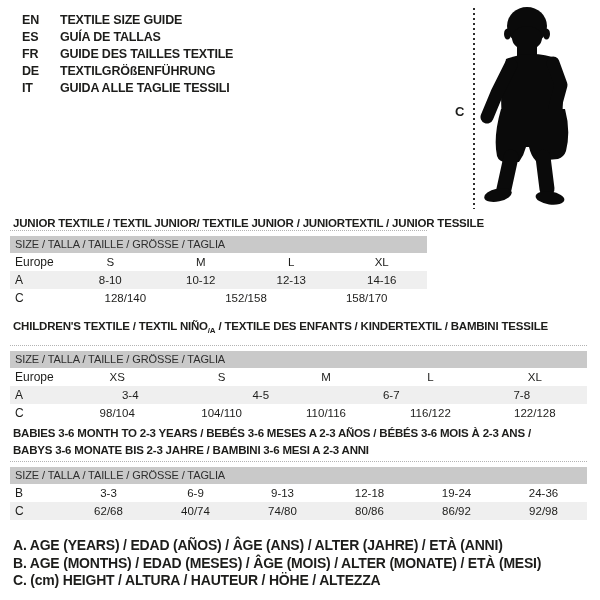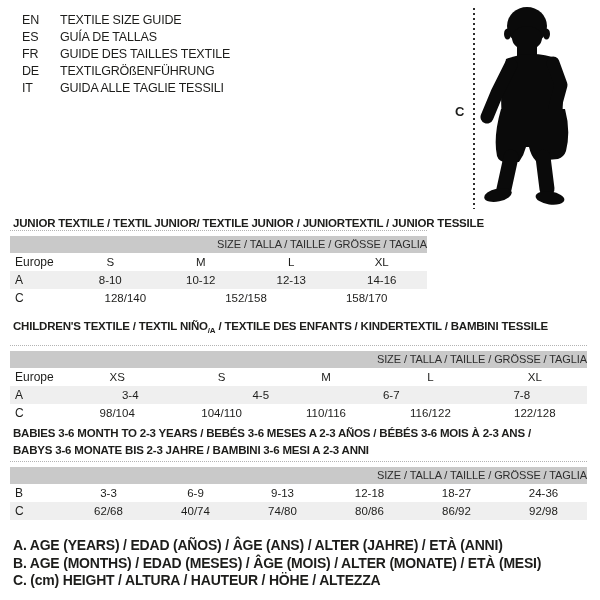--- a/index.html
+++ b/index.html
@@ -7,38 +7,38 @@
     --bar:#c9c9c9;
     --alt:#efefef;
     --rule:#b3b3b3;
   }
   *{box-sizing:border-box;margin:0;padding:0;}
   body{background:#fff;font-family:"Liberation Sans",sans-serif;color:var(--ink);}
   #page{position:relative;width:600px;height:600px;background:#fff;overflow:hidden;}
 
   
   .lang-block{position:absolute;left:22px;top:12px;}
-  .lang-row{display:flex;height:17px;line-height:17px;font-weight:normal;font-size:12.5px;letter-spacing:-0.2px;}
+  .lang-row{display:flex;height:17px;line-height:17px;font-weight:bold;font-size:12.5px;letter-spacing:-0.2px;}
   .lang-code{width:38px;}
 
   
   .fig-c{position:absolute;left:455px;top:104px;font-weight:bold;font-size:13px;}
   .measure-line{position:absolute;left:473px;top:8px;width:2px;height:201px;
     background:repeating-linear-gradient(to bottom,#2e2e2e 0 2px,transparent 2px 5px);}
   .baby-svg{position:absolute;left:470px;top:5px;width:130px;height:210px;}
 
   
   .sec-title{position:absolute;left:13px;font-weight:bold;font-size:11.5px;letter-spacing:-0.2px;line-height:17px;white-space:nowrap;}
   .sec-title sub{font-size:8px;}
 
   
   .size-table{position:absolute;left:10px;border-top:1px dotted var(--rule);padding-top:5px;}
   .t-narrow{width:417px;}
   .t-wide{width:577px;}
-  .tbar{height:17px;line-height:17px;background:var(--bar);padding-left:5px;font-size:11px;color:#2e2e2e;letter-spacing:-0.1px;text-align:right;}
+  .tbar{height:17px;line-height:17px;background:var(--bar);padding-left:5px;font-size:11px;color:#2e2e2e;letter-spacing:-0.1px;}
   .trow{display:flex;height:18px;line-height:18px;font-size:11.5px;}
   .trow:nth-child(even){background:var(--alt);}
   .tlabel{width:55px;padding-left:5px;font-size:12px;}
   .tcells{flex:1;display:flex;}
   .tcell{flex:1;text-align:center;}
 
   
   .footnotes{position:absolute;left:13px;top:537px;}
   .footnote{height:17.5px;line-height:17.5px;font-weight:bold;font-size:14px;letter-spacing:-0.2px;white-space:nowrap;}
 </style>
@@ -166,21 +166,21 @@
   <div class="size-table t-wide" style="top:461px">
     <div class="tbar">SIZE / TALLA / TAILLE / GRÖSSE / TAGLIA</div>
     <div class="trows">
         <div class="trow">
           <span class="tlabel">B</span>
           <div class="tcells">
             <span class="tcell">3-3</span>
             <span class="tcell">6-9</span>
             <span class="tcell">9-13</span>
             <span class="tcell">12-18</span>
-            <span class="tcell">18-27</span>
+            <span class="tcell">19-24</span>
             <span class="tcell">24-36</span>
           </div>
         </div>
         <div class="trow">
           <span class="tlabel">C</span>
           <div class="tcells">
             <span class="tcell">62/68</span>
             <span class="tcell">40/74</span>
             <span class="tcell">74/80</span>
             <span class="tcell">80/86</span>

